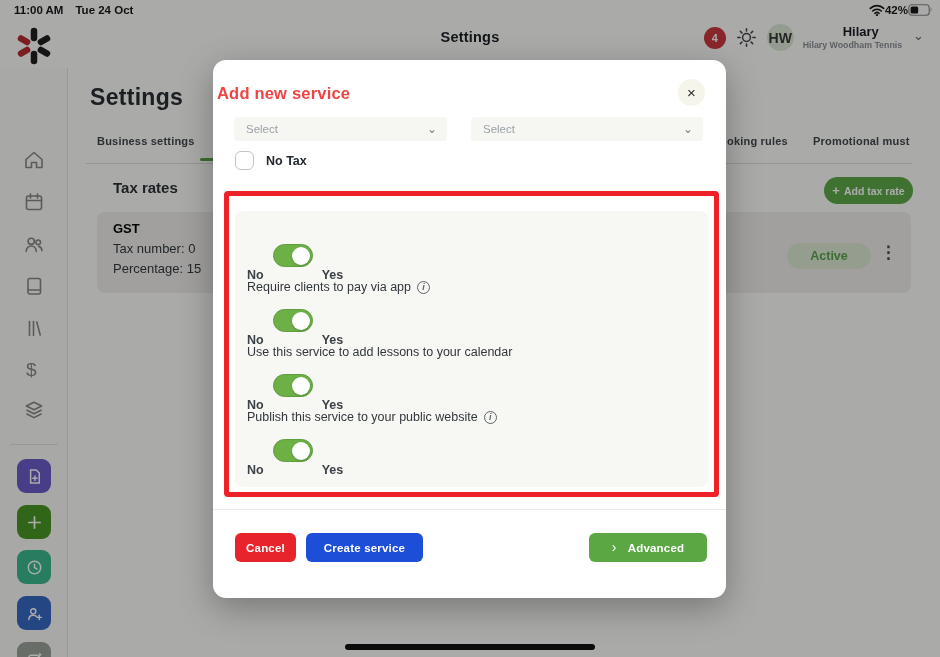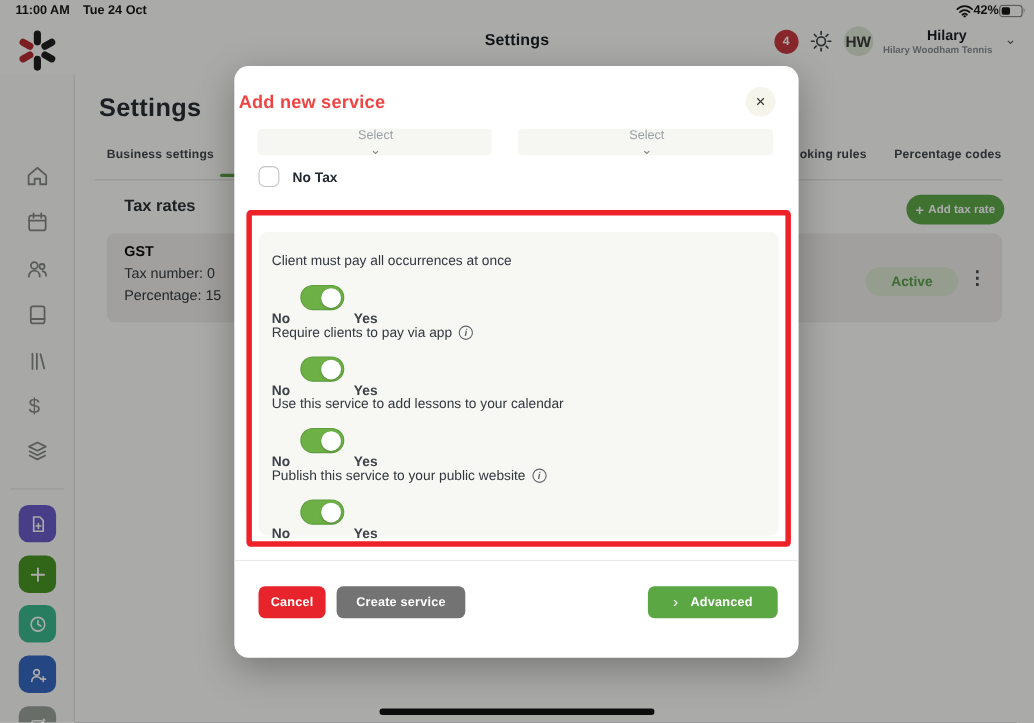--- a/index.html
+++ b/index.html
@@ -68,21 +68,21 @@
   
   .modal { position:absolute; left:213px; top:60px; width:513px; height:538px; background:#fff;
            border-radius:13px; box-shadow:0 10px 35px rgba(0,0,0,.3); z-index:20; }
   .modal-title { position:absolute; left:4px; top:24px; font-size:16.5px; font-weight:700;
                  color:#ef4444; letter-spacing:.2px; }
   .close-btn { position:absolute; left:465px; top:19px; width:27px; height:27px; border-radius:50%;
                background:#f5f5ec; border:none; font-size:15px; color:#2c2c2c;
                display:flex; align-items:center; justify-content:center; }
   .select { position:absolute; top:57px; height:24px; background:#f6f6f3; border-radius:4px;
             display:flex; align-items:center; justify-content:space-between;
-            padding:0 10px 0 12px; font-size:11.5px; color:#9ba1a6;flex-direction:column; }
+            padding:0 10px 0 12px; font-size:11.5px; color:#9ba1a6; }
   .select-1 { left:21px; width:213px; }
   .select-2 { left:258px; width:232px; }
   .select .chev { font-size:12px; color:#7c8287; }
   .checkbox-row { position:absolute; left:22px; top:91px; display:flex; align-items:center; gap:12px; }
   .checkbox { width:19px; height:19px; border:1.5px solid #c3c3c1; border-radius:6px; background:#fff; }
   .checkbox-label { font-size:12.5px; font-weight:600; color:#22282e; }
 
   .redbox { position:absolute; left:11px; top:131px; width:495px; height:306px;
             border:5px solid #ee2028; border-radius:4px; }
   .opt-panel { position:absolute; left:6px; top:15px; width:473px; height:276px;
@@ -98,21 +98,21 @@
   .toggle { position:relative; width:40px; height:23px; border-radius:12px; background:#6cb046;
             border:1px solid #5f9e3e; }
   .knob { position:absolute; top:1.5px; right:2px; width:18px; height:18px; border-radius:50%;
           background:#fff; box-shadow:0 1px 2px rgba(0,0,0,.2); }
 
   .modal-divider { position:absolute; left:0; top:449px; width:513px; height:1px; background:#e9e9e7; }
   .btn { position:absolute; top:473px; height:29px; border:none; border-radius:6px; color:#fff;
          font-size:11.5px; font-weight:700; letter-spacing:.2px;
          display:flex; align-items:center; justify-content:center; }
   .btn-cancel { left:22px; width:61px; background:#e7242b; }
-  .btn-create { left:93px; width:117px; background:#737373; }
+  .btn-create { left:93px; width:117px; background:#1d4ed8; }
   .btn-advanced { left:376px; width:118px; background:#5aa744; gap:11px; }
   .btn-advanced .chev-r { font-size:14px; font-weight:400; margin-top:-1px; }
 
   .home-indicator { position:absolute; left:345px; top:644px; width:250px; height:6px;
                     border-radius:3px; background:#0c0c0c; z-index:40; }
   svg { display:block; }
 </style>
 </head>
 <body>
 
@@ -264,21 +264,21 @@
         </svg>
       </div>
     </div>
 
     <div class="main-title">Settings</div>
 
     <div class="tab" style="left:97px">Business settings</div>
     <div class="tab-underline"></div>
     <div class="tabs-divider"></div>
     <div class="tab" style="left:727px">oking rules</div>
-    <div class="tab" style="left:813px">Percentage codes</div>
+    <div class="tab" style="left:813px">Promotional must</div>
 
     <div class="section-title">Tax rates</div>
     <button class="add-btn">
       <span class="plus">+</span>
       <span>Add tax rate</span>
     </button>
 
     <div class="tax-card">
       <div class="tax-name">GST</div>
       <div class="tax-line1">Tax number: 0</div>
@@ -304,23 +304,20 @@
     </div>
 
     <div class="checkbox-row">
       <div class="checkbox"></div>
       <span class="checkbox-label">No Tax</span>
     </div>
 
     <div class="redbox">
       <div class="opt-panel">
 
-        <div class="opt-label">
-          <span>Client must pay all occurrences at once</span>
-        </div>
         <div class="toggle-row">
           <span class="tgl-label">No</span>
           <div class="toggle">
             <div class="knob"></div>
           </div>
           <span class="tgl-label">Yes</span>
         </div>
 
         <div class="opt-label">
           <span>Require clients to pay via app</span>

